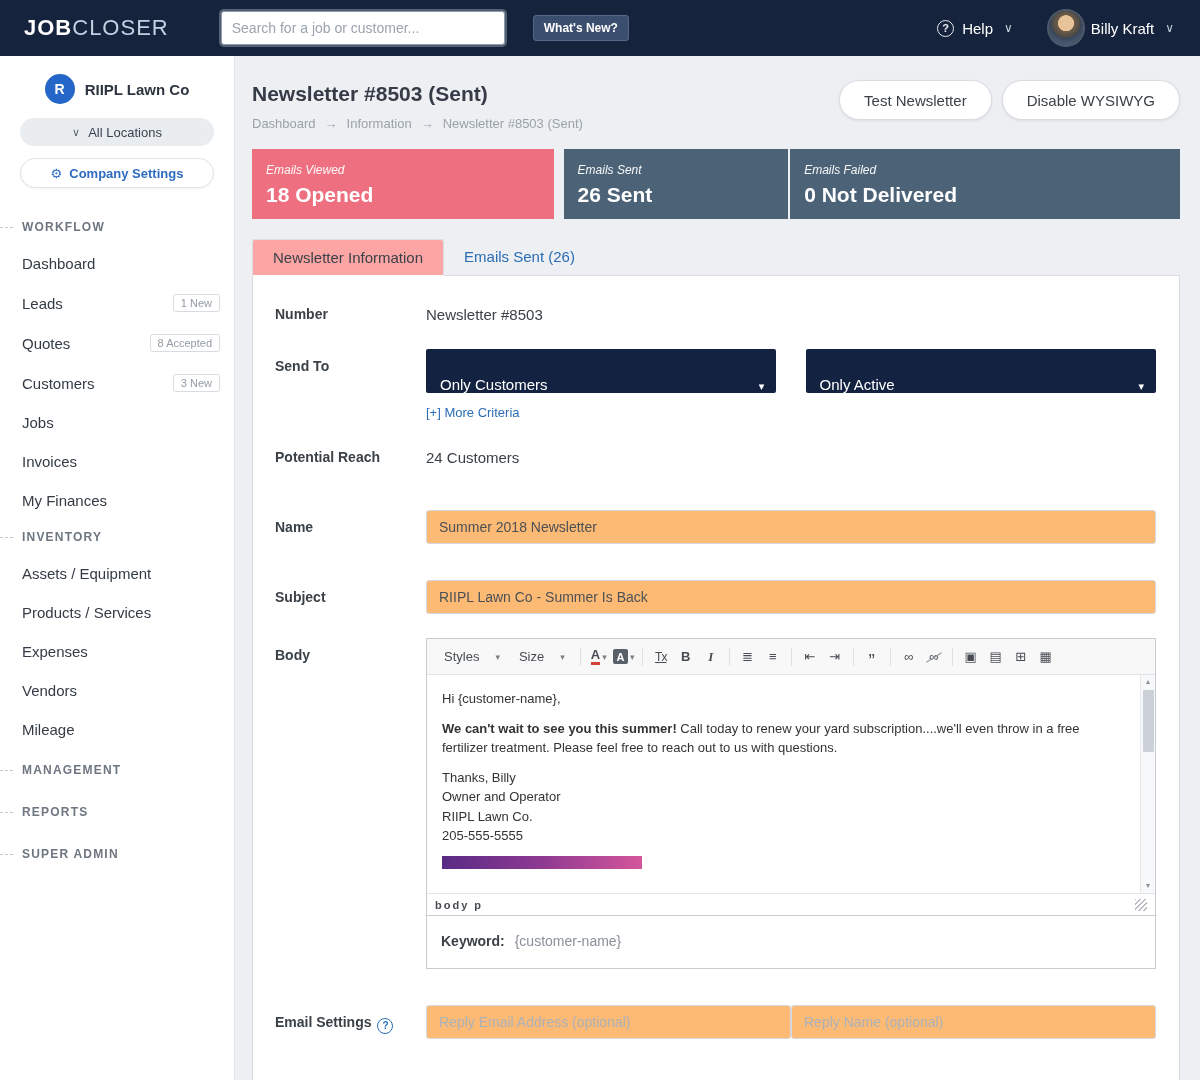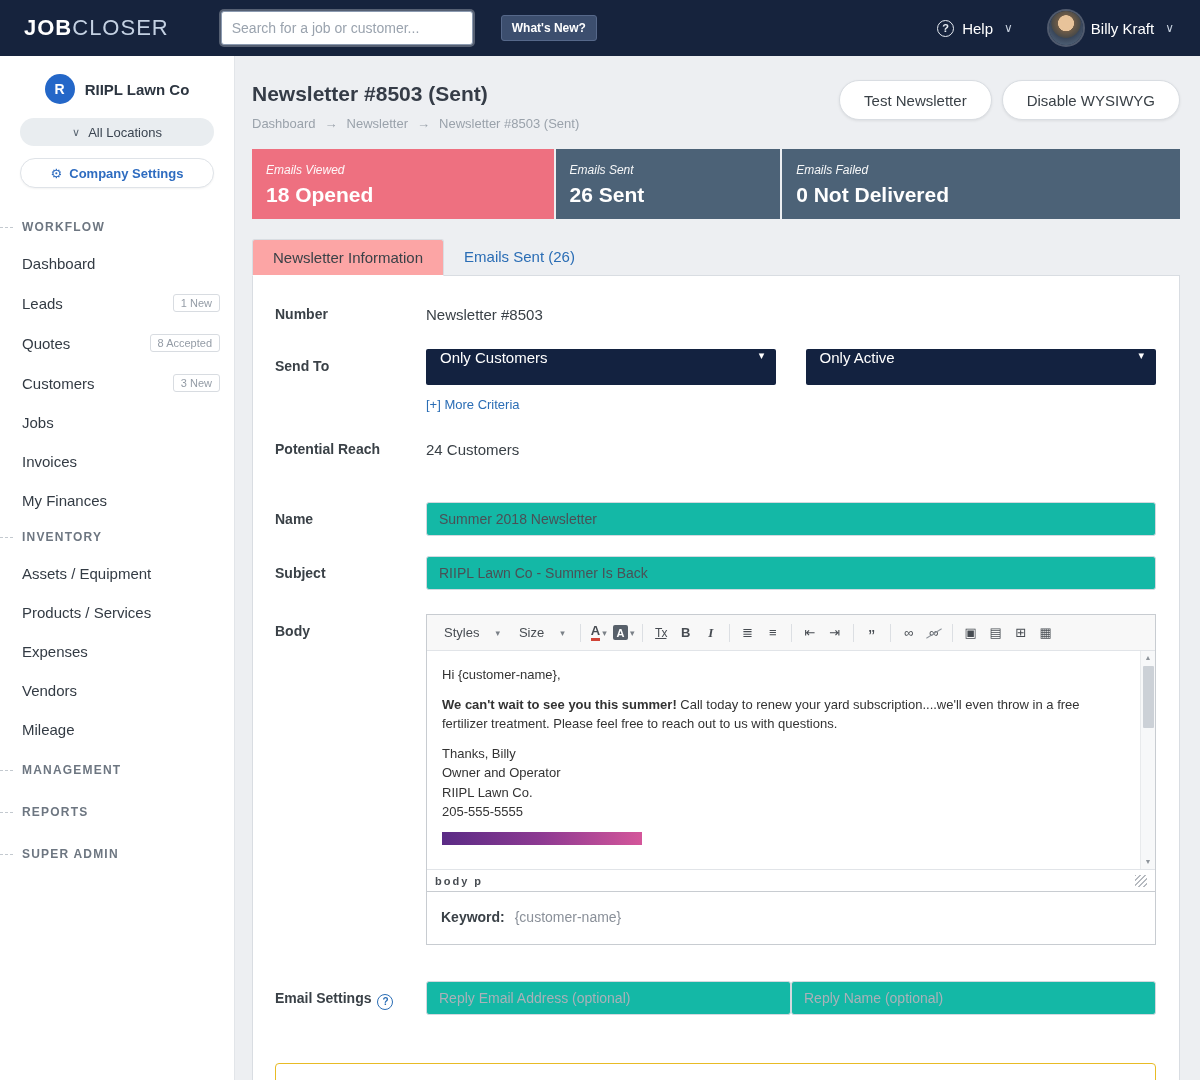--- a/index.html
+++ b/index.html
@@ -6,21 +6,21 @@
   * { margin:0; padding:0; box-sizing:border-box; }
   html,body { width:1200px; height:1080px; overflow:hidden; }
   body { font-family:"Liberation Sans","DejaVu Sans",sans-serif; background:#edeff2; color:#3a4147; }
   button { font-family:inherit; cursor:pointer; }
 
   
   .topbar { height:56px; background:#16233d; display:flex; align-items:center; padding:0 26px 0 24px; }
   .logo { font-size:22px; letter-spacing:1px; cursor:pointer; white-space:nowrap; }
   .logo-a { font-weight:800; color:#ffffff; }
   .logo-b { font-weight:300; color:#c3d0e2; }
-  .topbar-search { margin-left:52px; width:252px; height:34px; border:1px solid #8b9ab0; border-radius:3px;
+  .topbar-search { margin-left:52px; width:284px; height:34px; border:1px solid #8b9ab0; border-radius:3px;
                    background:#fff; padding:0 10px; font-size:14px; color:#333; outline:none;
                    box-shadow:0 0 0 2px rgba(255,255,255,.28); font-family:inherit; }
   .topbar-search::placeholder { color:#9aa3ae; }
   .whats-new { margin-left:28px; background:#3c4e6e; color:#fff; font-size:12px; font-weight:700;
                border:1px solid #56688a; border-radius:3px; padding:5px 10px; }
   .topbar-right { margin-left:auto; display:flex; align-items:center; gap:36px; color:#fff; font-size:15px; }
   .help, .user { display:flex; align-items:center; gap:8px; cursor:pointer; }
   .help-q { width:17px; height:17px; border:1.5px solid #e6ebf2; border-radius:50%; font-size:11px; font-weight:700;
             display:flex; align-items:center; justify-content:center; color:#e6ebf2; }
   .caret { font-size:12px; color:#c5cfdd; margin-left:3px; }
@@ -58,49 +58,49 @@
   .breadcrumb { margin-top:10px; font-size:13px; color:#9aa2ab; display:flex; align-items:center; gap:9px; }
   .crumb.link { cursor:pointer; }
   .head-actions { display:flex; gap:10px; margin-top:6px; }
   .head-actions button { height:40px; padding:0 24px; border-radius:20px; border:1px solid #d9dde2; background:#fff;
                          font-size:15px; color:#3a4147; box-shadow:0 1px 3px rgba(0,0,0,.08); }
 
   
   .stats { display:flex; gap:2px; margin-top:18px; }
   .stat { color:#fff; padding:14px 14px 12px; }
   .stat.pink { background:#ee7080; width:32.5%; }
-  .stat.slate1 { background:#4c6277; width:24.2%; }
+  .stat.slate1 { background:#4c6277; width:24.2%;margin-left:8px; }
   .stat.slate2 { background:#4c6277; flex:1; }
   .stat-label { font-size:12px; font-style:italic; opacity:.95; }
   .stat-value { font-size:21px; font-weight:700; margin-top:6px; }
 
   
   .tabs { display:flex; margin-top:20px; position:relative; z-index:2; }
   .tab { font-size:15px; padding:9px 20px; color:#2a6db5; cursor:pointer; }
   .tab.active { background:#fca5a5; border:1px solid #d9dde2; border-bottom:1px solid #fff; border-radius:3px 3px 0 0;
                 color:#3a4147; margin-bottom:-1px; }
 
   
   .panel { background:#fff; border:1px solid #d9dde2; padding:28px 23px 60px 22px; position:relative; z-index:1; }
   .frow { display:flex; align-items:flex-start; }
   .flabel { width:151px; flex-shrink:0; font-size:14px; font-weight:700; color:#3a4147; padding-top:2px; }
   .flabel.mid { padding-top:9px; }
   .ffield { flex:1; min-width:0; }
   .fstatic { font-size:15px; color:#3a4147; padding-top:2px; }
   .split { display:flex; justify-content:space-between; }
   .split > * { width:48%; }
-  .mt26 { margin-top:26px; } .mt44 { margin-top:44px; } .mt20 { margin-top:20px; }
+  .mt26 { margin-top:26px; } .mt44 { margin-top:44px; } .mt20 { margin-top:36px; }
   .mt24 { margin-top:24px; } .mt36 { margin-top:36px; }
 
-  .dselect { position:relative; height:36px; background:#132240; color:#fff; font-size:15px; display:flex;
-             align-items:flex-start; padding:0 30px 0 14px; border-radius:2px; cursor:pointer; }
+  .dselect { position:relative; height:44px; background:#132240; color:#fff; font-size:15px; display:flex;
+             align-items:flex-end; padding:0 30px 0 14px; border-radius:2px; cursor:pointer; }
   .dcaret { position:absolute; right:12px; font-size:11px; color:#fff; }
   .link-more { display:inline-block; margin-top:12px; font-size:13px; color:#2a6db5; cursor:pointer; }
   .tinput { width:100%; height:34px; border:1px solid #d3d9df; border-radius:3px; padding:0 12px; font-size:14px;
-            color:#4a5056; background:#14b8a6; font-family:inherit; outline:none; }
+            color:#4a5056; background:#fdba74; font-family:inherit; outline:none; }
   .tinput::placeholder { color:#aab1b9; }
 
   
   .editor-wrap { border:1px solid #c8ccd1; }
   .editor { border-bottom:1px solid #c8ccd1; }
   .ed-toolbar { display:flex; align-items:center; height:36px; background:#f8f8f8; border-bottom:1px solid #e1e4e8;
                 padding:0 8px; gap:1px; color:#474c52; }
   .ed-combo { display:flex; align-items:center; gap:16px; font-size:13px; padding:0 9px; height:24px; cursor:pointer; }
   .ed-ccaret { font-size:9px; color:#7a8087; }
   .ed-sep { width:1px; height:18px; background:#dcdfe3; margin:0 5px; flex-shrink:0; }
@@ -231,21 +231,21 @@
     </aside>
 
     <main class="main">
 
       <div class="page-head">
         <div>
           <h1 class="page-title">Newsletter #8503 (Sent)</h1>
           <div class="breadcrumb">
             <span class="crumb link">Dashboard</span>
             <span class="crumb-sep">→</span>
-            <span class="crumb link">Newsletter</span>
+            <span class="crumb link">Information</span>
             <span class="crumb-sep">→</span>
             <span class="crumb current">Newsletter #8503 (Sent)</span>
           </div>
         </div>
         <div class="head-actions">
           <button>Test Newsletter</button>
           <button>Disable WYSIWYG</button>
         </div>
       </div>
 

